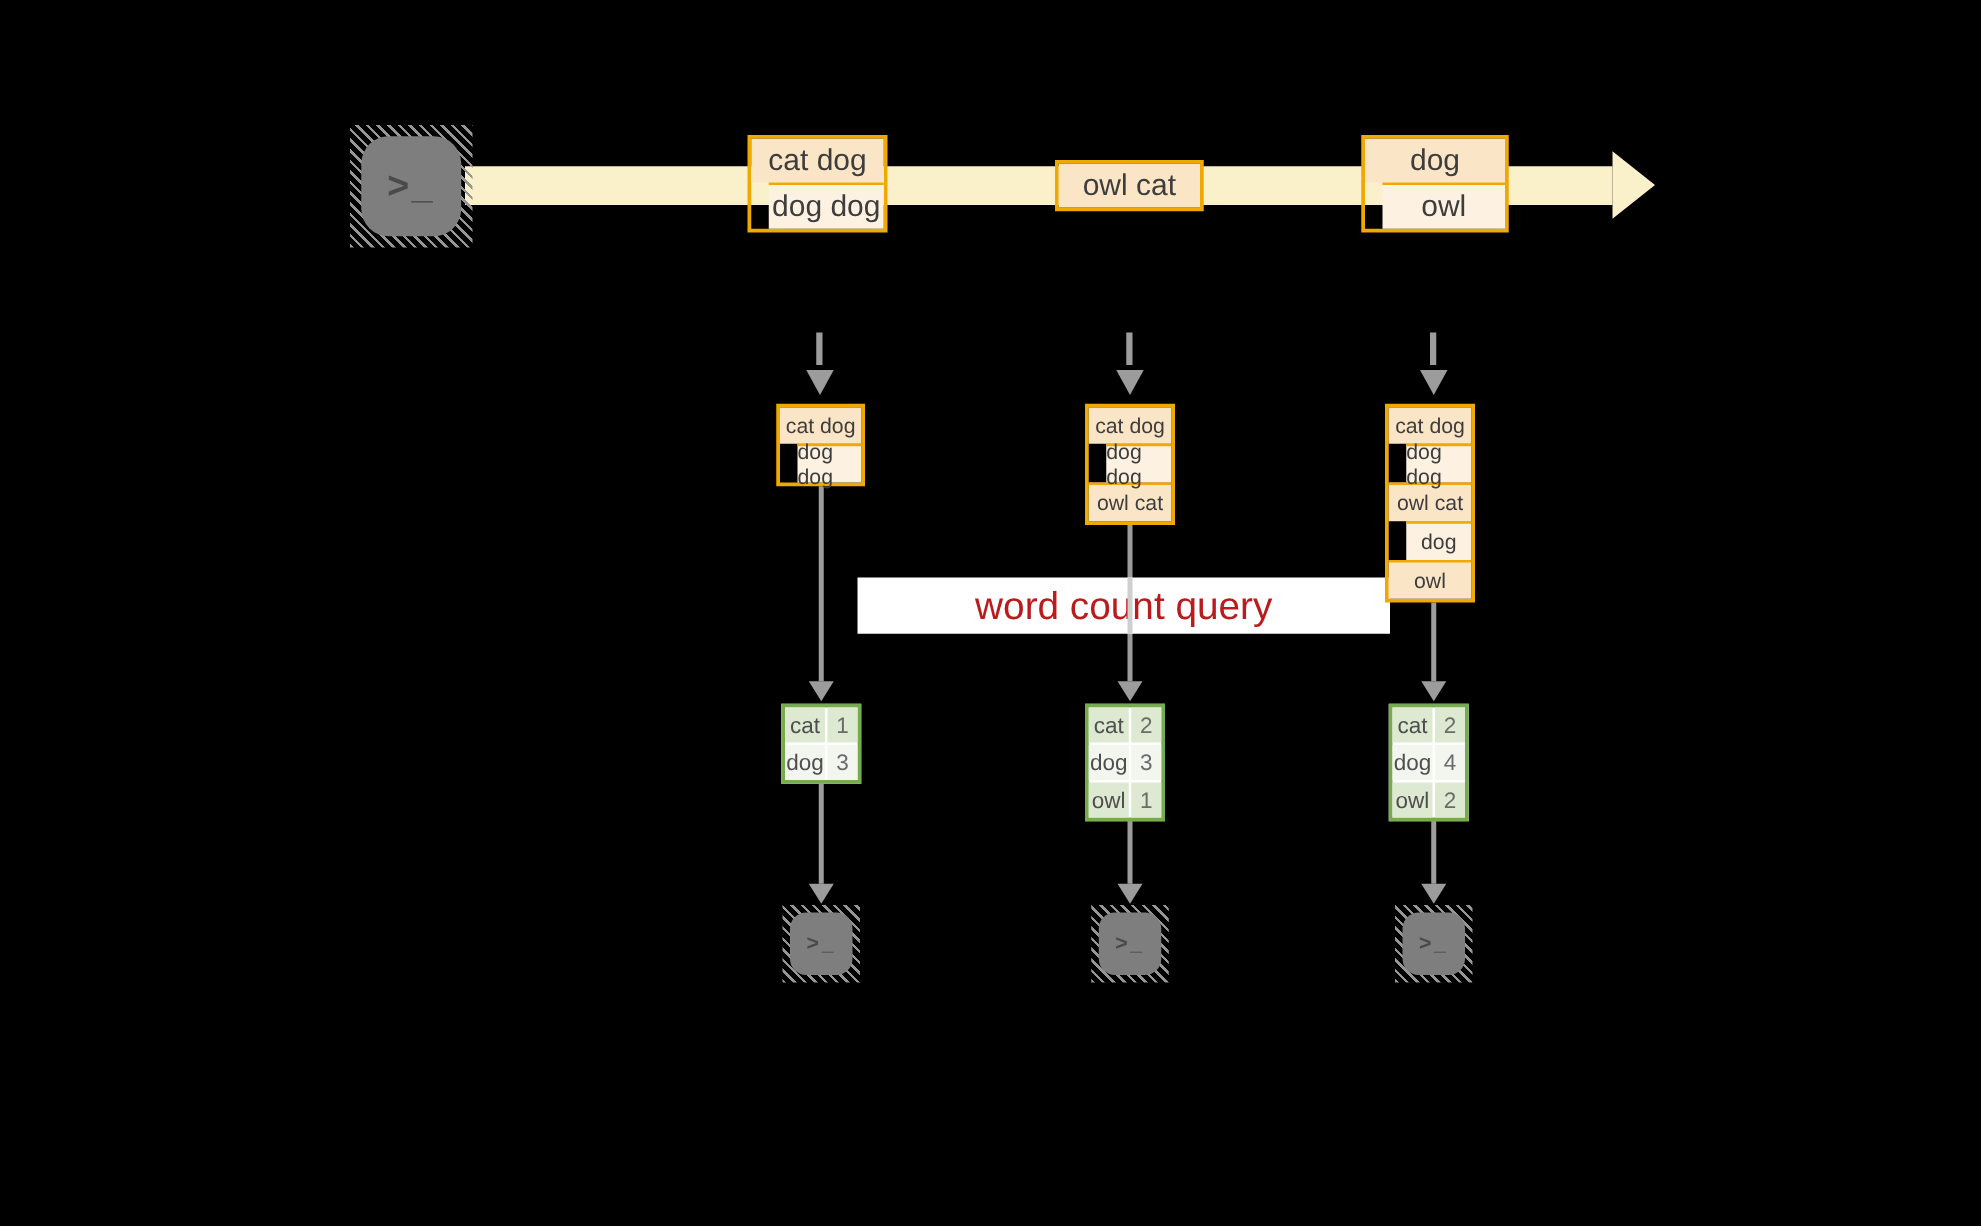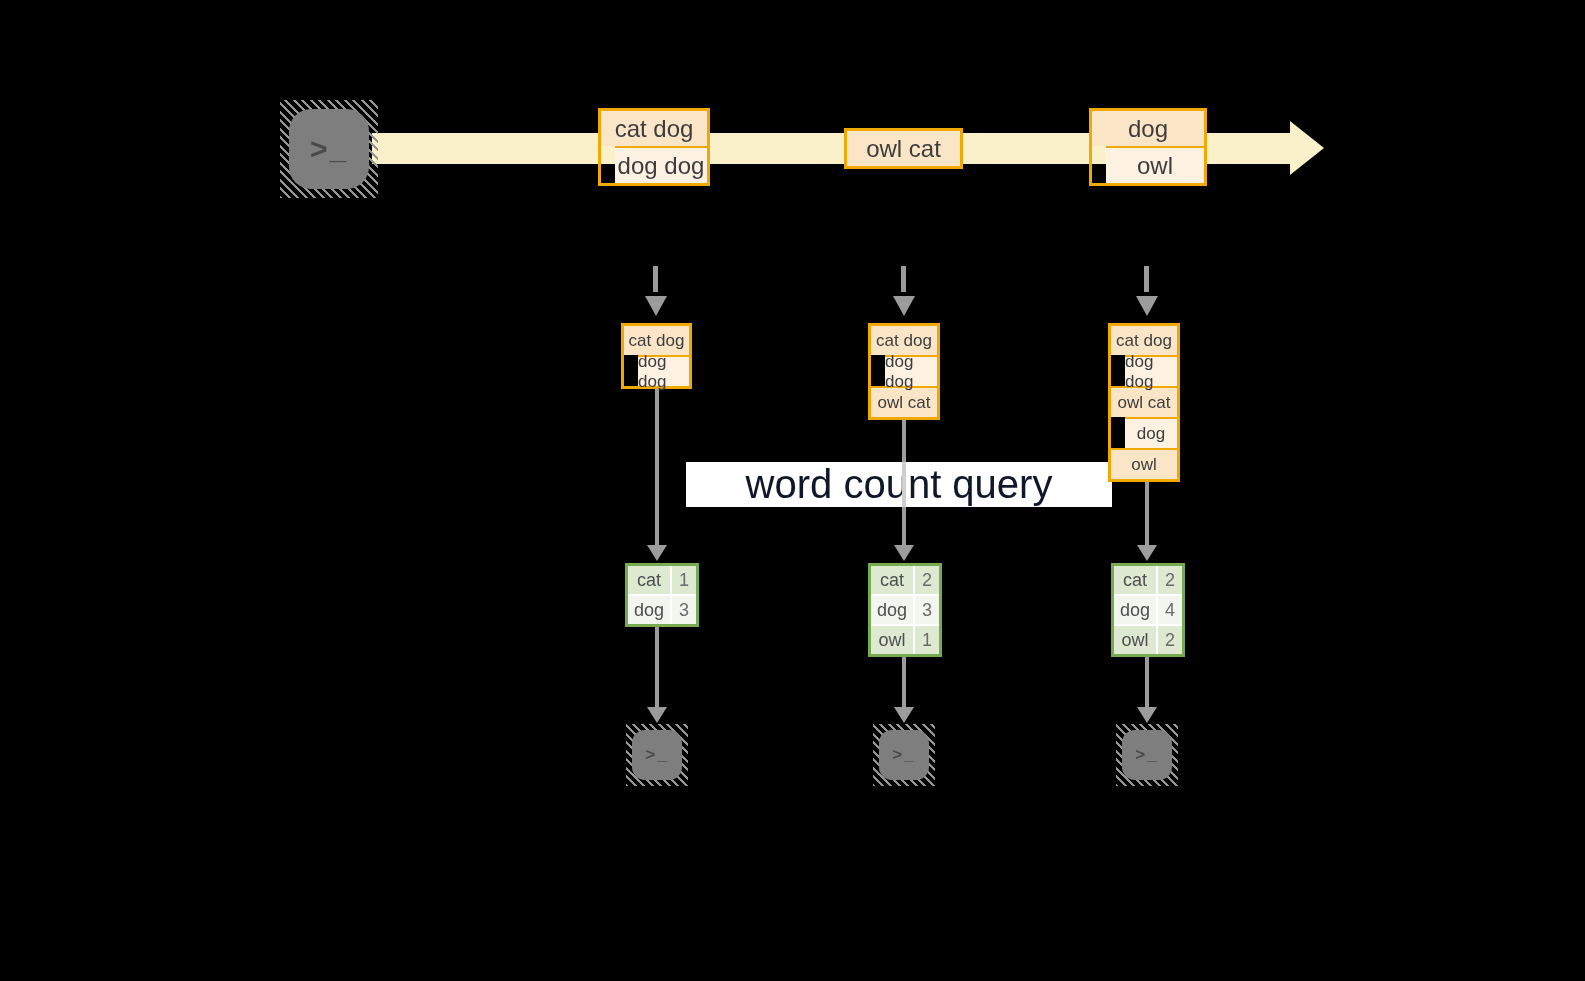--- a/index.html
+++ b/index.html
@@ -39,26 +39,26 @@
   
   .vline{width:4px;background:var(--arrow-gray);z-index:2;}
   .vline.dashed{width:5px;background:repeating-linear-gradient(to bottom,var(--arrow-gray) 0 26px,transparent 26px 40px);}
   .vhead{width:0;height:0;z-index:2;
     border-left:11px solid transparent;border-right:11px solid transparent;
     border-top:20px solid var(--arrow-gray);}
   .vhead.slim{border-left-width:10px;border-right-width:10px;border-top-width:16px;}
 
   
   .qbar{left:686px;top:462px;width:426px;height:45px;background:var(--query-bg);z-index:3;
-    display:flex;align-items:center;justify-content:center;color:#0f172a;font-size:40px;}
+    display:flex;align-items:center;justify-content:center;color:#b91c1c;font-size:31px;}
   .qbar-cross{left:902px;top:462px;width:4px;height:45px;background:var(--arrow-faint);z-index:4;}
 
   
   .gtable{border:3px solid var(--green);background:#fff;z-index:4;box-sizing:border-box;
-    display:grid;grid-template-columns:1fr 24px;gap:2px;width:74px;}
+    display:grid;grid-template-columns:1fr 24px;gap:2px;width:64px;}
   .gcell{display:flex;align-items:center;justify-content:center;height:28px;font-size:18px;color:#4E4E4E;}
   .gcell.num{color:#6B6B6B;}
   .gcell.dark{background:var(--green-dark);}
   .gcell.light{background:var(--green-light);}
 </style>
 </head>
 <body>
 
 <div class="canvas">
 

